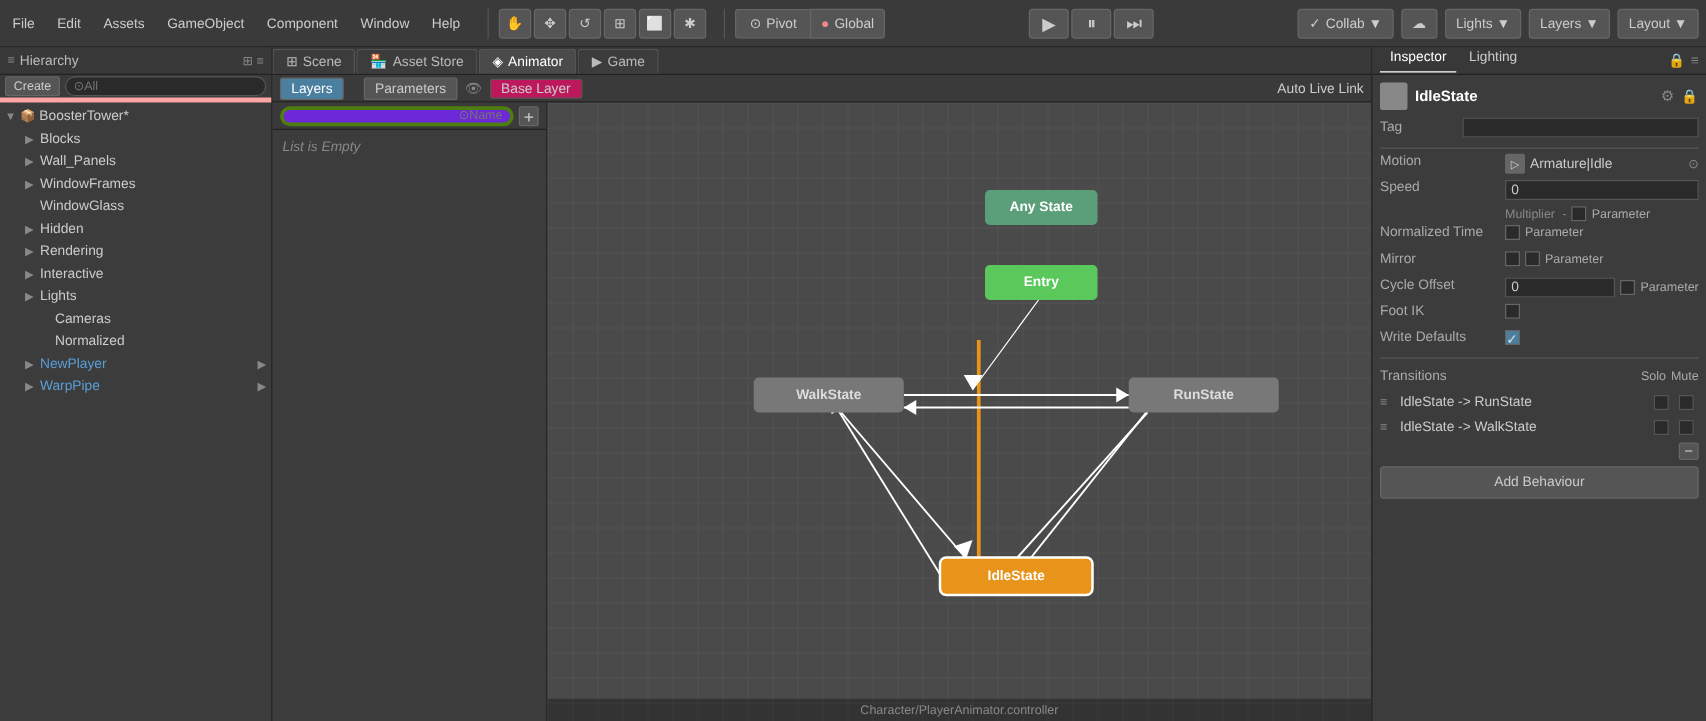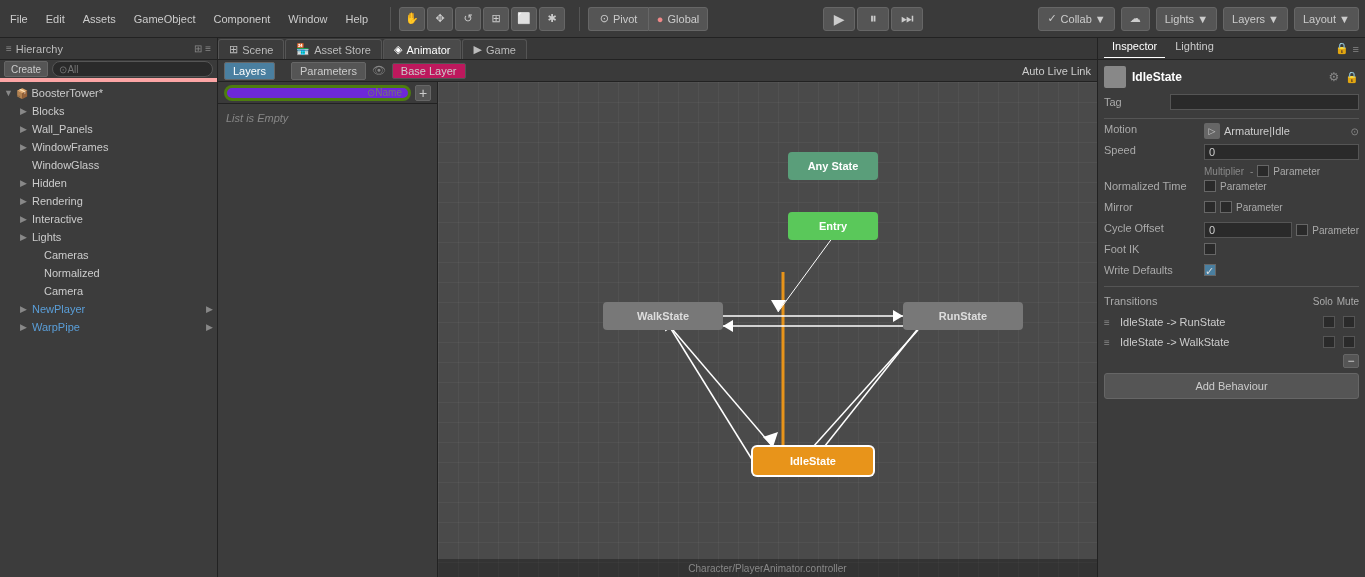--- a/index.html
+++ b/index.html
@@ -780,24 +780,20 @@
         <span>Lights</span>
       </div>
       <div class="h-item h-indent-2">
         <span class="arrow" style="visibility:hidden;">▶</span>
         <span>Cameras</span>
       </div>
       <div class="h-item h-indent-2">
         <span class="arrow" style="visibility:hidden;">▶</span>
         <span>Normalized</span>
       </div>
-      <div class="h-item h-indent-2">
-        <span class="arrow" style="visibility:hidden;">▶</span>
-        <span>Camera</span>
-      </div>
       <div class="h-item h-indent-1" style="position:relative;">
         <span class="arrow">▶</span>
         <span style="color:#5a9ed8;">NewPlayer</span>
         <span style="position:absolute; right:4px; font-size:9px; color:#888;">▶</span>
       </div>
       <div class="h-item h-indent-1" style="position:relative;">
         <span class="arrow">▶</span>
         <span style="color:#5a9ed8;">WarpPipe</span>
         <span style="position:absolute; right:4px; font-size:9px; color:#888;">▶</span>
       </div>

